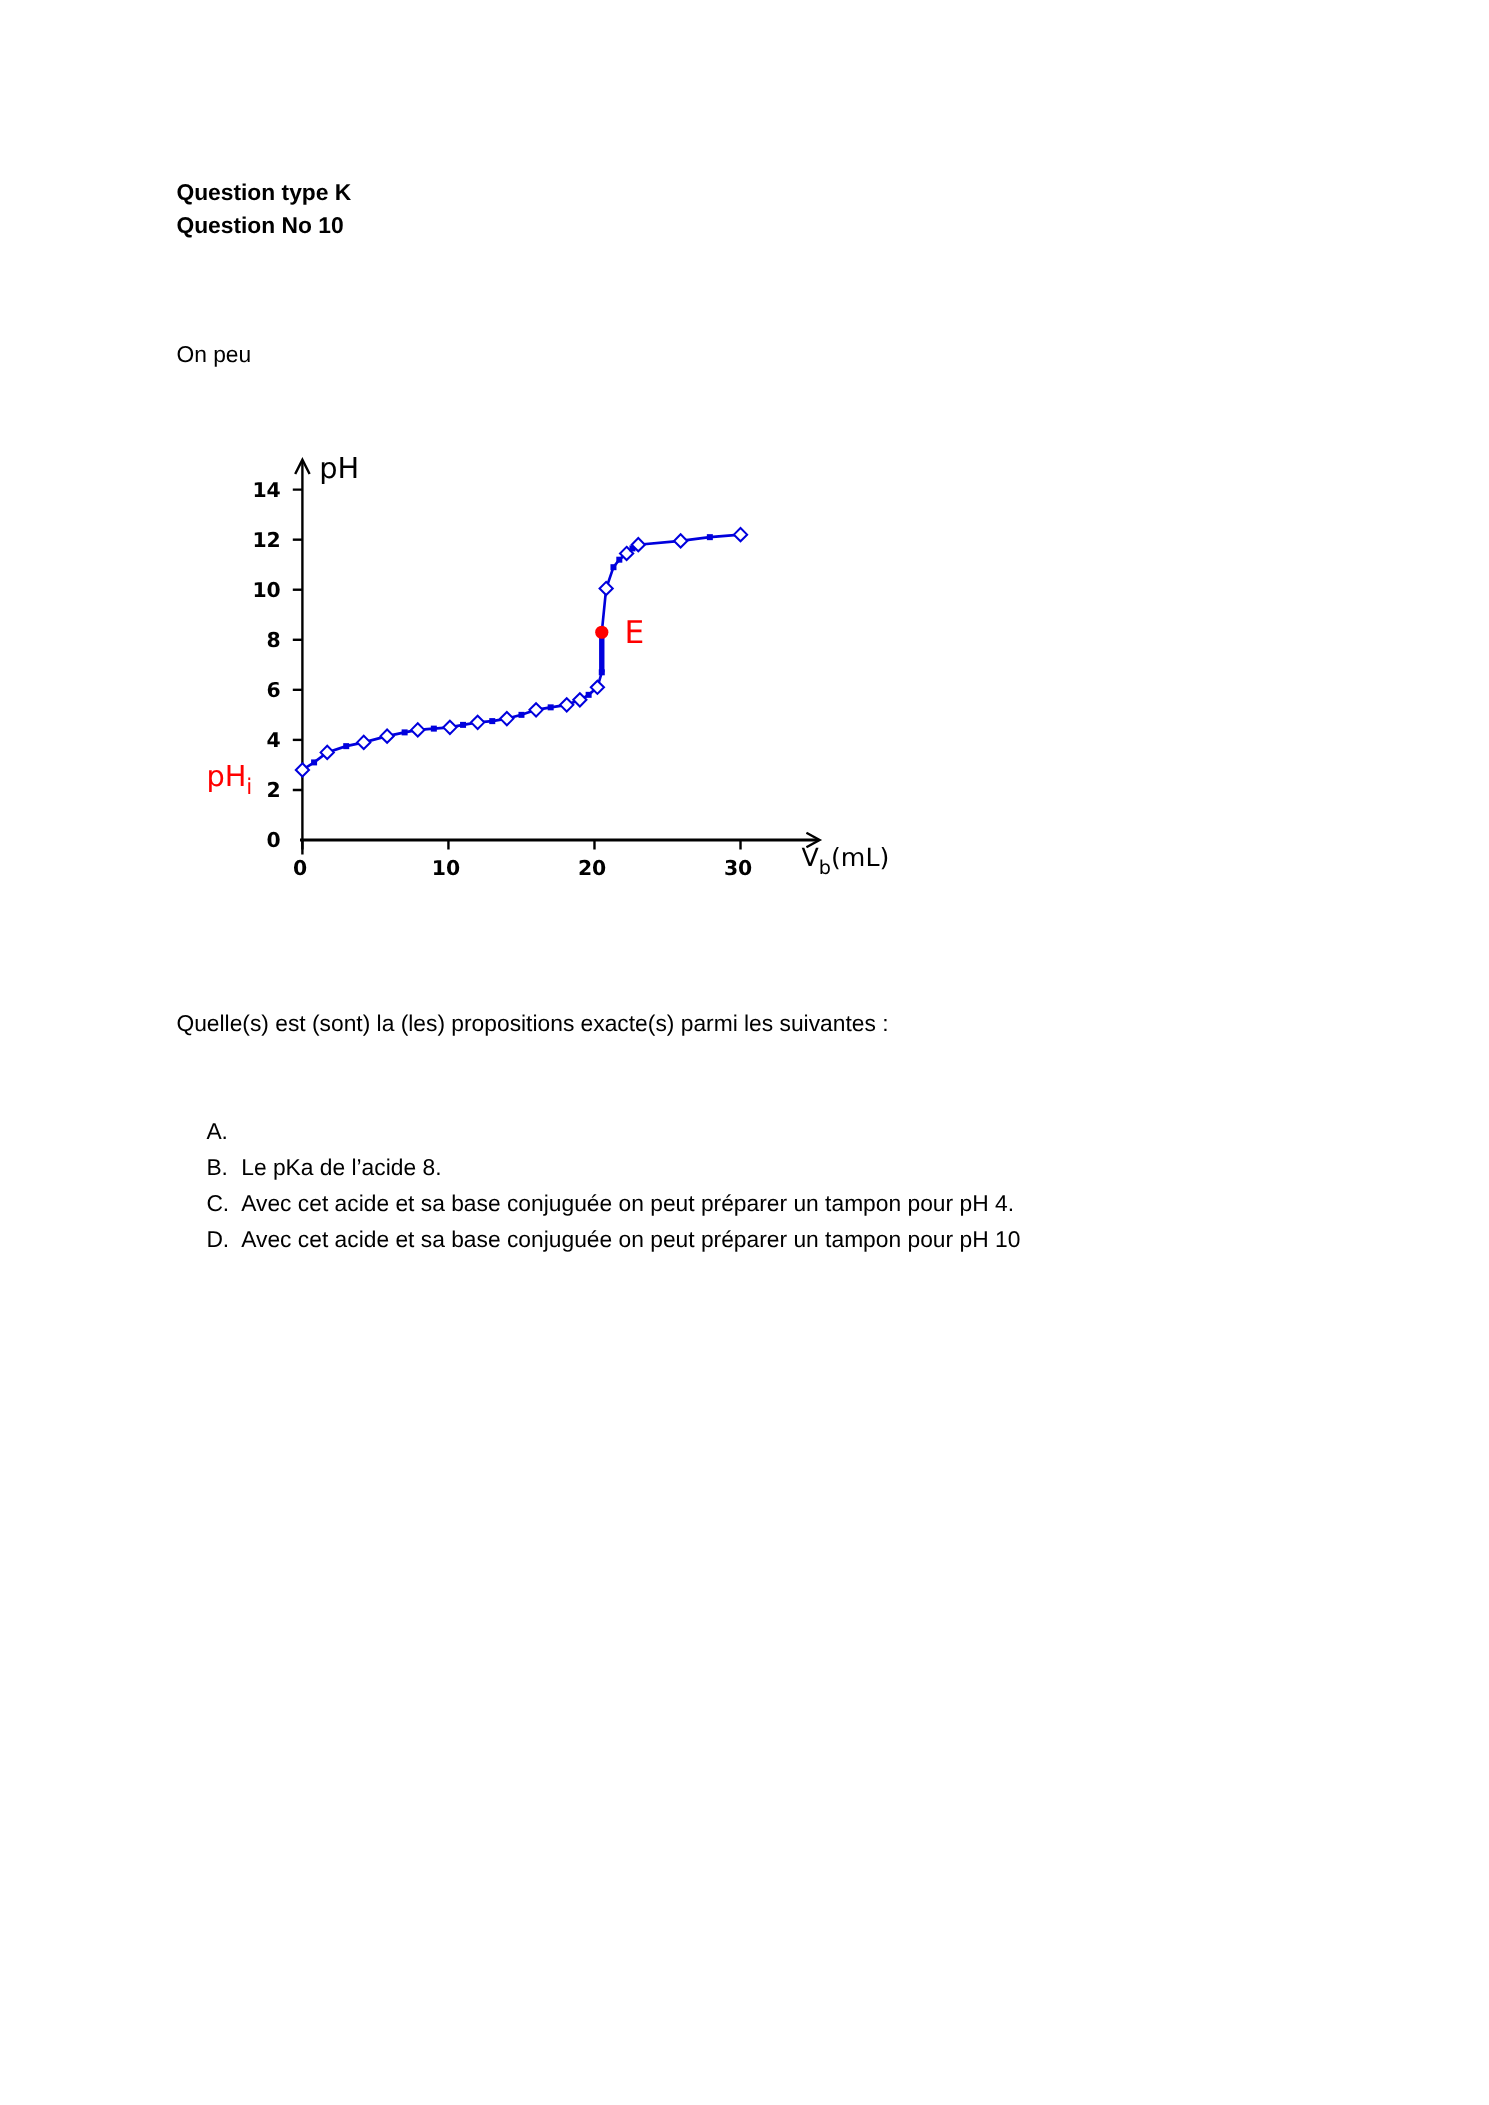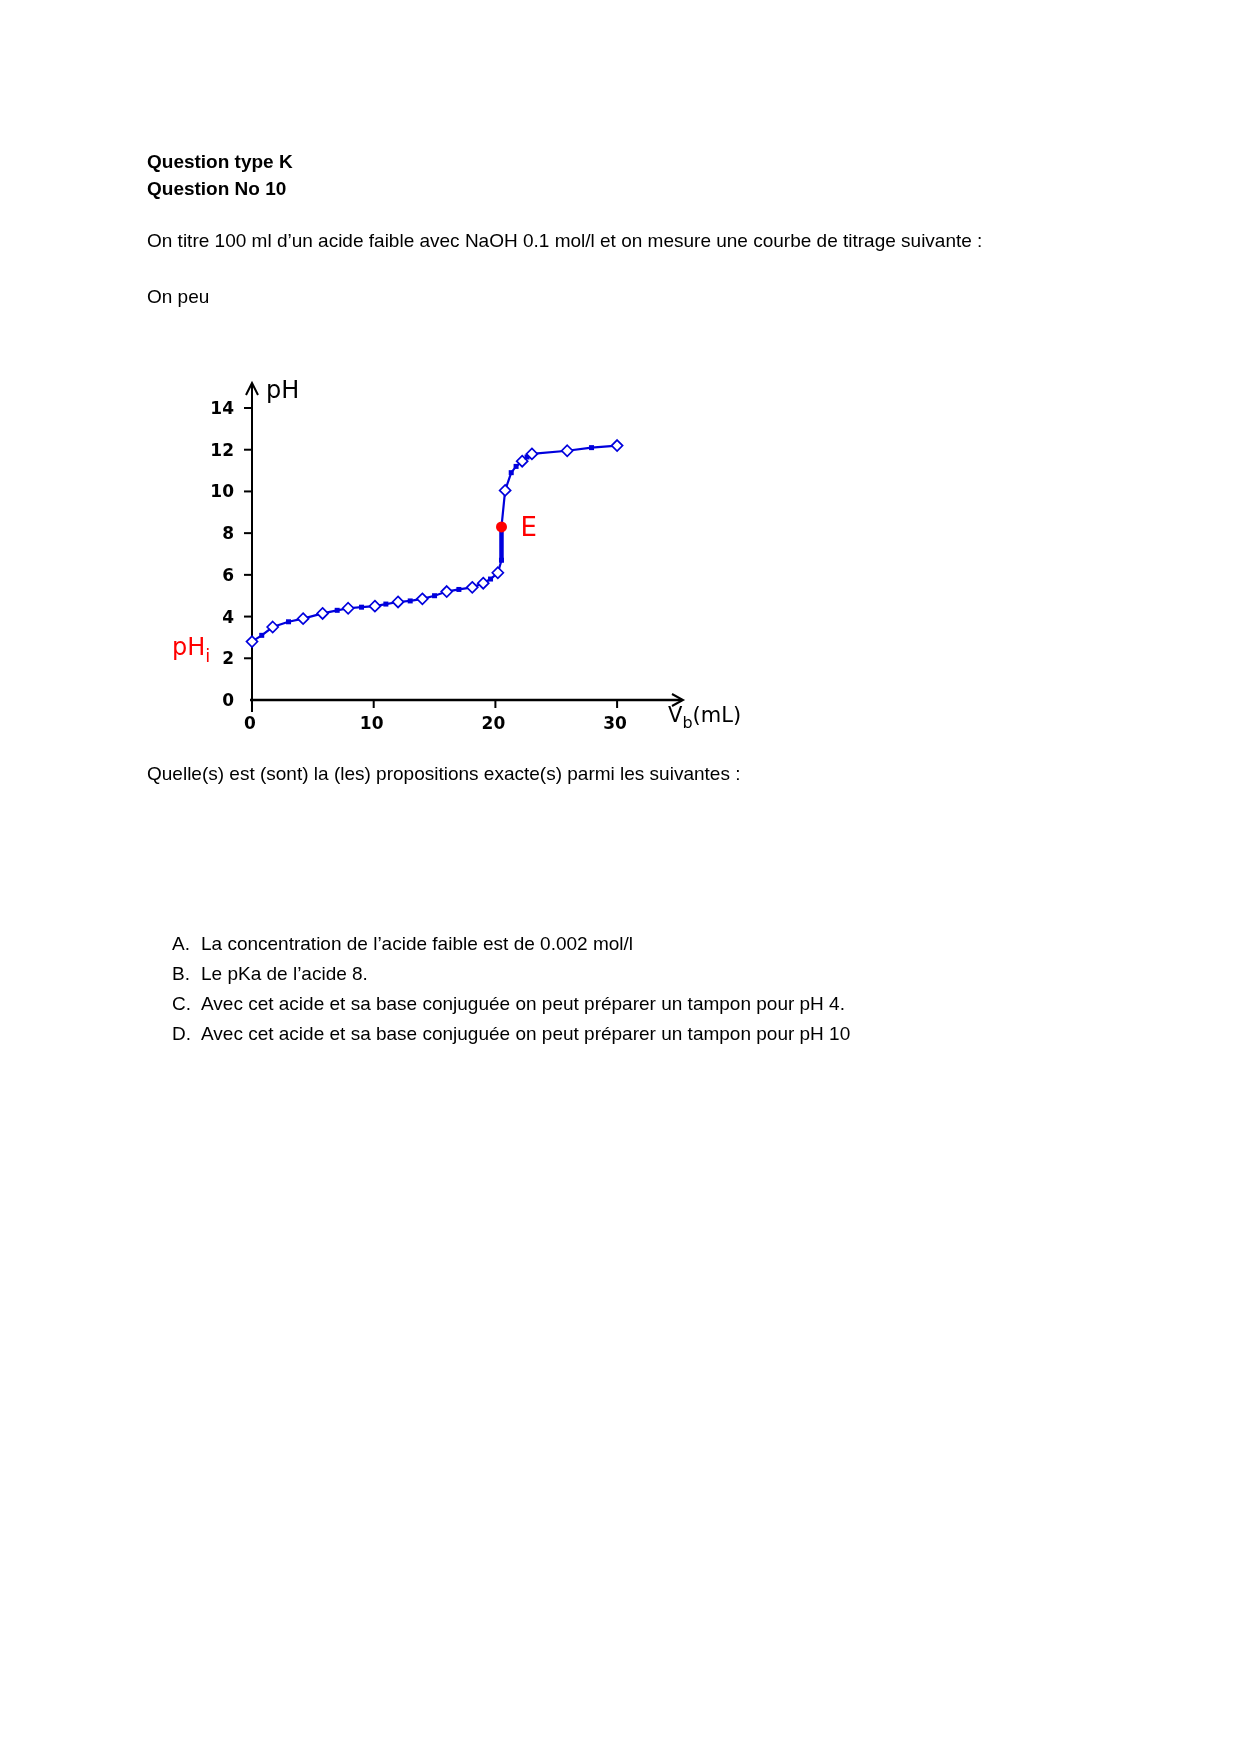--- a/index.html
+++ b/index.html
@@ -42,21 +42,20 @@
 </style>
 </head>
 <body>
 
 <div class="page">
 
   <p class="txt bold" style="top:151px">Question type K</p>
 
   <p class="txt bold" style="top:178px">Question No 10</p>
 
-  <p class="txt" style="top:230px">On titre 100 ml d’un acide faible avec NaOH 0.1 mol/l et on mesure une courbe de titrage suivante :</p>
 
   <p class="txt" style="top:286px">On peu</p>
 
   <svg id="chart" viewBox="0 0 640 372" style="position:absolute;left:150px;top:370px;width:640px;height:372px">
       <line x1="102" y1="14" x2="102" y2="342" stroke="#000000" stroke-width="2"></line>
       <path d="M96,25 L102,13 L108,25" fill="none" stroke="#000000" stroke-width="2"></path>
       <line x1="100" y1="330" x2="532" y2="330" stroke="#000000" stroke-width="2.5"></line>
       <path d="M522,324 L533,330 L522,336" fill="none" stroke="#000000" stroke-width="2"></path>
       <text x="84" y="336" font-size="17" font-family="&quot;DejaVu Sans&quot;, sans-serif" fill="#000000" text-anchor="end" font-weight="bold">0</text>
       <line x1="94" y1="288.286" x2="102" y2="288.286" stroke="#000000" stroke-width="2"></line>
@@ -114,26 +113,25 @@
       <path d="M 372.174 85.68735000000001 L 377.674 91.18735000000001 L 372.174 96.68735000000001 L 366.674 91.18735000000001 Z" fill="#ffffff" stroke="#0000dd" stroke-width="1.7"></path>
       <rect x="374.54200000000003" y="84.51595" width="5" height="5" fill="#0000dd"></rect>
       <path d="M 381.91 78.38739999999999 L 387.41 83.88739999999999 L 381.91 89.38739999999999 L 376.41 83.88739999999999 Z" fill="#ffffff" stroke="#0000dd" stroke-width="1.7"></path>
       <path d="M 417.203 75.25885000000002 L 422.703 80.75885000000002 L 417.203 86.25885000000002 L 411.703 80.75885000000002 Z" fill="#ffffff" stroke="#0000dd" stroke-width="1.7"></path>
       <rect x="439.043" y="75.1303" width="5" height="5" fill="#0000dd"></rect>
       <path d="M 467.1 70.04460000000003 L 472.6 75.54460000000003 L 467.1 81.04460000000003 L 461.6 75.54460000000003 Z" fill="#ffffff" stroke="#0000dd" stroke-width="1.7"></path>
       <text x="370.485" y="165.8869" font-size="26" font-family="&quot;DejaVu Sans&quot;, sans-serif" fill="#ff0000">E</text>
       <text x="22" y="285" font-size="24" font-family="&quot;DejaVu Sans&quot;, sans-serif" fill="#ff0000"><tspan>pH</tspan><tspan dy="7" font-size="18">i</tspan></text>
     </svg>
 
-  <p class="txt" style="top:763px">Quelle(s) est (sont) la (les) propositions exacte(s) parmi les suivantes :</p>
+  <p class="txt" style="top:843px">Quelle(s) est (sont) la (les) propositions exacte(s) parmi les suivantes :</p>
 
   <div class="options">
     <div class="opt">
       <span class="letter">A.</span>
-      <span>La concentration de l’acide faible est de 0.002 mol/l</span>
     </div>
     <div class="opt">
       <span class="letter">B.</span>
       <span>Le pKa de l’acide 8.</span>
     </div>
     <div class="opt">
       <span class="letter">C.</span>
       <span>Avec cet acide et sa base conjuguée on peut préparer un tampon pour pH 4.</span>
     </div>
     <div class="opt">

